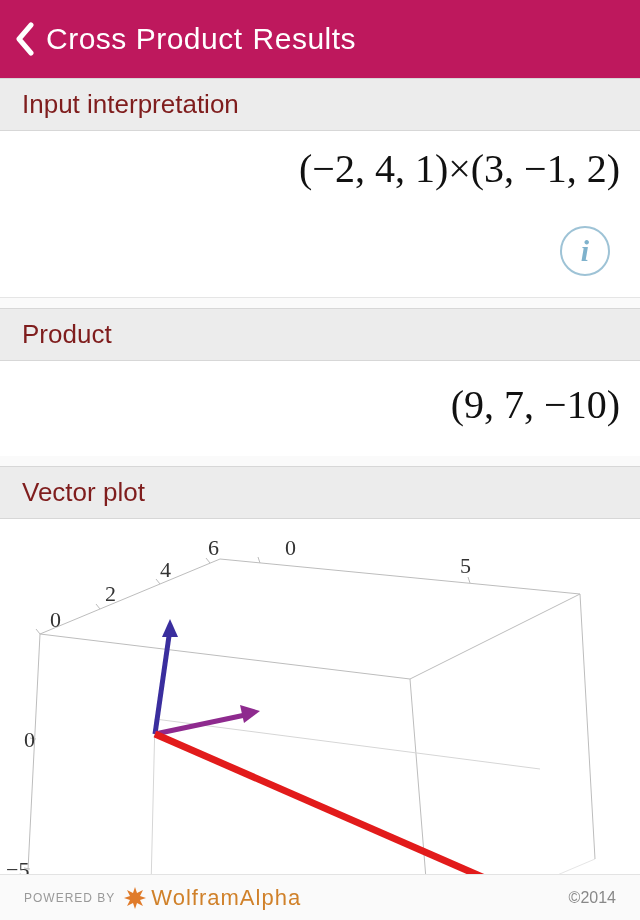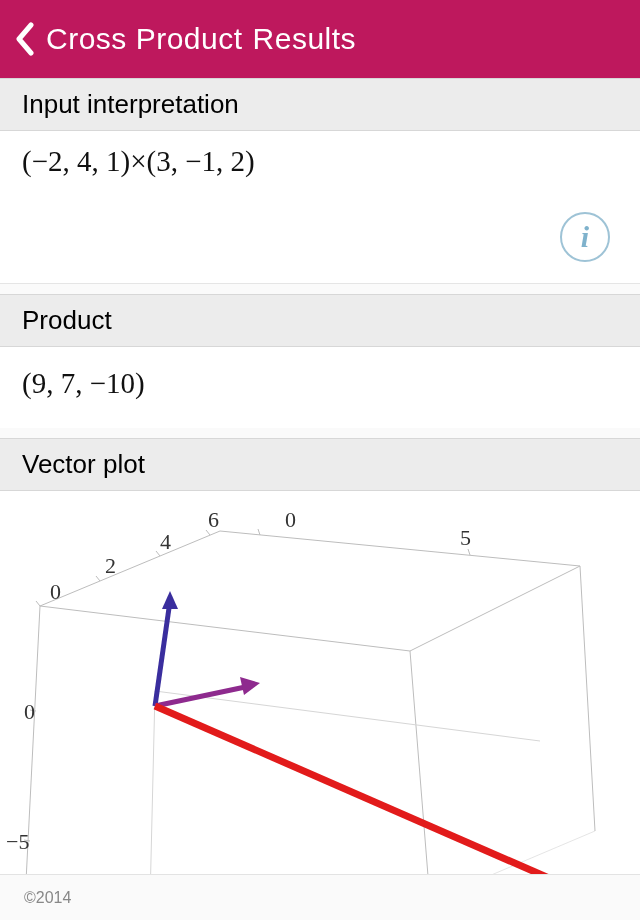--- a/index.html
+++ b/index.html
@@ -1,22 +1,22 @@
 <!DOCTYPE html>
 <html><head>
 <meta charset="utf-8">
 <style>
   * { box-sizing: border-box; margin: 0; padding: 0; }
   html, body { width: 640px; height: 920px; font-family: -apple-system, "Helvetica Neue", Arial, sans-serif; background: #fafafa; overflow: hidden; }
   .header { background: #be185d; color: #fff; height: 78px; display: flex; align-items: center; padding: 0 12px; }
   .back-chevron { width: 26px; height: 40px; display:flex; align-items:center; justify-content:center; margin-right: 8px; }
   .header-title { font-size: 30px; font-weight: 300; letter-spacing: 0.5px; }
   .header-title .bold { font-weight: 500; margin-right: 10px;}
-  .section-header { background: #ececec; color: #000000; font-size: 26px; font-weight: 300; padding: 10px 20px 10px 22px; border-top:1px solid #d7d7d7; border-bottom:1px solid #d7d7d7;}
-  .section-body { background: #fff; padding: 14px 20px 16px 22px; font-family: "Times New Roman", serif; font-size: 29px; color:#111; position:relative;}
+  .section-header { background: #ececec; color: #7f1d1d; font-size: 26px; font-weight: 300; padding: 10px 20px 10px 22px; border-top:1px solid #d7d7d7; border-bottom:1px solid #d7d7d7;}
+  .section-body { background: #fff; padding: 14px 20px 16px 22px; font-family: "Times New Roman", serif; font-size: 40px; color:#111; position:relative;text-align:right;}
   .gap { height: 10px; background:#fafafa;}
   .info-row { background:#fff; height:90px; position:relative; border-bottom:1px solid #e5e5e5;}
   .info-icon { position:absolute; right:30px; top:18px; width:50px; height:50px; border:2px solid #9ec3d6; border-radius:50%; display:flex; align-items:center; justify-content:center; color:#7fb2cc; font-family: Georgia, serif; font-style: italic; font-size:30px; font-weight:bold;}
   .plot-area { background:#fff; height:410px; position:relative; overflow:hidden;}
   .plot-svg { position:absolute; left:0; top:0;}
   .axis-label { font-family: "Times New Roman", serif; font-size:22px; fill:#333;}
   .footer { position:absolute; bottom:0; left:0; right:0; height:46px; background:#fafafa; border-top:1px solid #e3e3e3; display:flex; align-items:center; padding:0 24px; justify-content:space-between;}
   .powered { color:#999; font-size:12px; letter-spacing:1px; display:flex; align-items:center;}
   .wolfram-logo { display:flex; align-items:center; margin-left:8px;}
   .wolfram-text { color:#d0812a; font-size:22px; font-weight:400; margin-left:4px;}
@@ -107,14 +107,23 @@
       <polygon points="260,192 240,186 244,204" fill="#8e2a8e"></polygon>
     </g>
 
     <g>
       <line x1="155" y1="215" x2="590" y2="405" stroke="#e21b1b" stroke-width="7"></line>
     </g>
   </svg>
 </div>
 
 <div class="footer">
+  <div class="powered">
+    <span>POWERED BY</span>
+    <span class="wolfram-logo">
+      <svg class="spikey" viewBox="0 0 24 24">
+        <polygon points="12,1 14,7 20,4 17,10 23,12 17,14 20,20 14,17 12,23 10,17 4,20 7,14 1,12 7,10 4,4 10,7" fill="#e07b2a"></polygon>
+      </svg>
+      <span class="wolfram-text">WolframAlpha</span>
+    </span>
+  </div>
   <div class="copyright">©2014</div>
 </div>
 
 </body></html>

